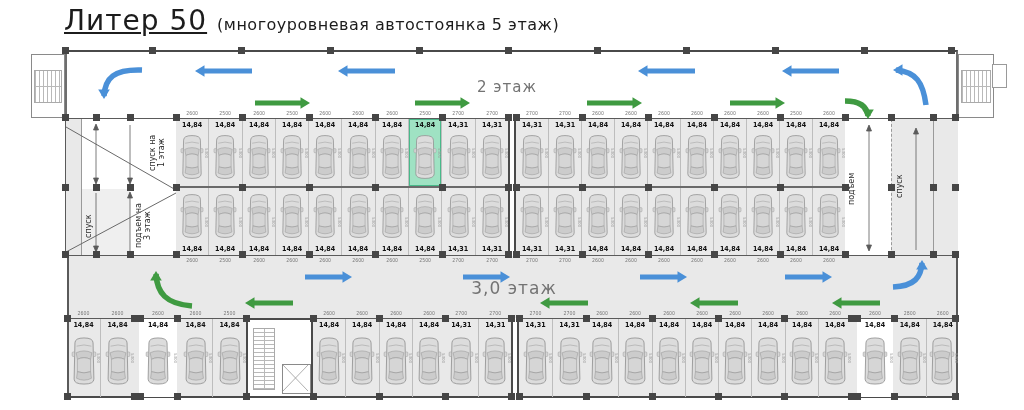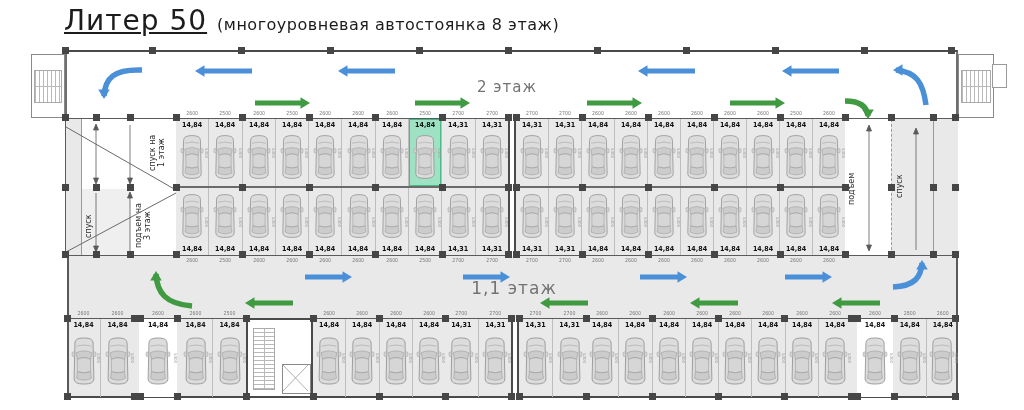--- a/index.html
+++ b/index.html
@@ -99,21 +99,21 @@
       <rect x="2.6" y="20" width="3" height="5.5" rx="1.2" fill="#d6d6d6" stroke="#9a9a9a" stroke-width="0.6"></rect>
       <rect x="28.4" y="20" width="3" height="5.5" rx="1.2" fill="#d6d6d6" stroke="#9a9a9a" stroke-width="0.6"></rect>
     </symbol>
   </defs>
 </svg>
 
 <div id="stage">
 
   <div class="title">
     <span class="title-main">Литер 50</span>
-    <span class="title-sub">(многоуровневая автостоянка 8 этаж)</span>
+    <span class="title-sub">(многоуровневая автостоянка 5 этаж)</span>
   </div>
 
   <div class="band" id="top-corridor"></div>
   <div class="band" id="mid-block"></div>
   <div class="band" id="bottom-corridor"></div>
   <div class="band" id="bottom-band"></div>
   <div class="band" id="row-divider"></div>
 
   <div class="annex" id="annex-left">
     <div class="stairs-h" style="left:2px;top:15px;width:28px;height:33px;"></div>
@@ -687,21 +687,21 @@
         <span class="dim">2600</span>
         <span class="slabel">14,84</span>
         <svg class="car" viewBox="0 0 34 62">
           <use href="#car-glyph"></use>
         </svg>
         <span class="depth">5300</span>
       </div>
     </div>
 
   <div class="floor-text" id="floor-top-label">2 этаж</div>
-  <div class="floor-text" id="floor-bottom-label">1,1 этаж</div>
+  <div class="floor-text" id="floor-bottom-label">3,0 этаж</div>
 
   <svg id="arrow-layer" width="1024" height="410">
 
     <g stroke="#6a6a6a" stroke-width="1" fill="none">
       <line x1="66" y1="127" x2="176" y2="190"></line>
       <line x1="66" y1="252" x2="176" y2="193"></line>
     </g>
 
     <g stroke="#5a5a5a" stroke-width="0.8" fill="#5a5a5a">
       <line x1="96" y1="125" x2="96" y2="183"></line>

